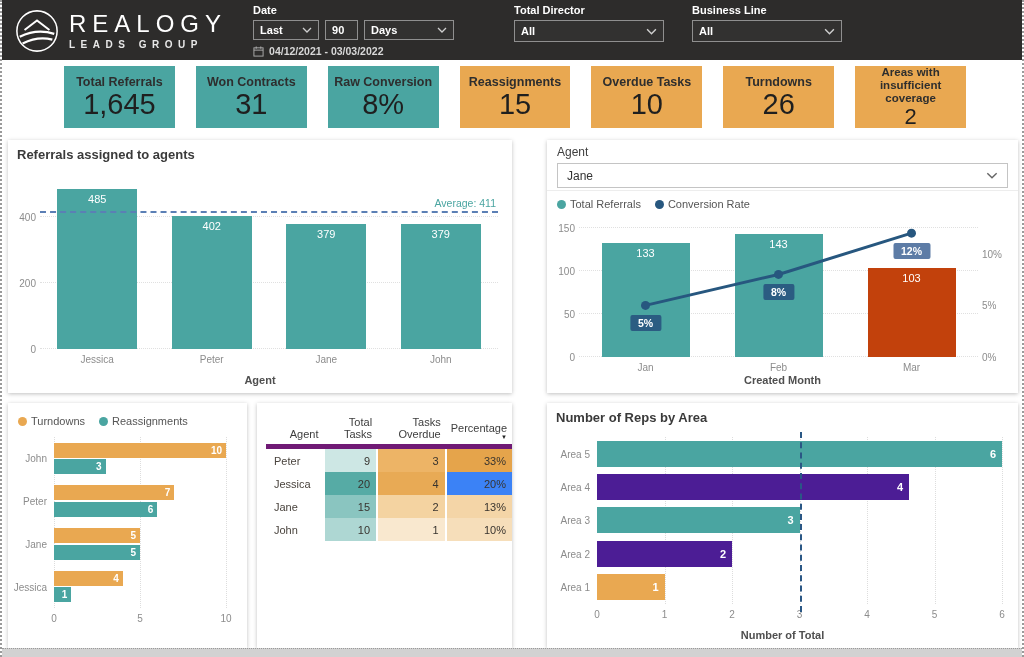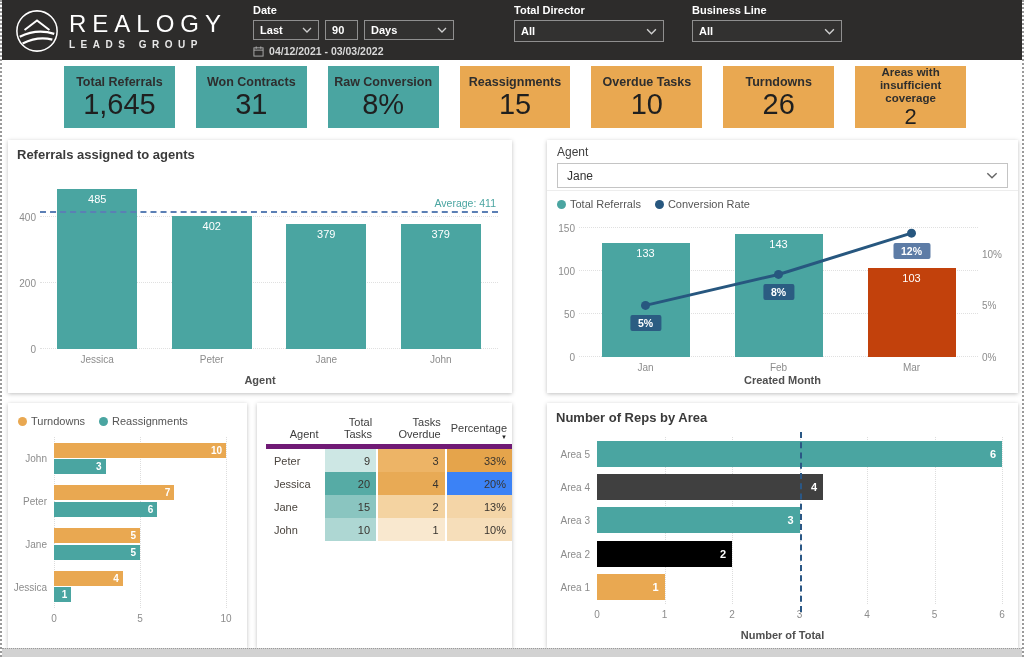--- a/index.html
+++ b/index.html
@@ -402,29 +402,29 @@
         <div class="gl-v" style="left: 270px;"></div>
         <div class="xtick" style="left: 270px;">4</div>
         <div class="gl-v" style="left: 337.5px;"></div>
         <div class="xtick" style="left: 337.5px;">5</div>
         <div class="gl-v" style="left: 405px;"></div>
         <div class="xtick" style="left: 405px;">6</div>
         <div class="bar-h2" style="width: 405px; background: rgb(74, 165, 161);">
           <div class="hg-label">Area 5</div>
           <div class="hval2">6</div>
         </div>
-        <div class="bar-h2" style="width: 226px; background: #404040;">
+        <div class="bar-h2" style="width: 312px; background: #4c1d95;">
           <div class="hg-label">Area 4</div>
           <div class="hval2">4</div>
         </div>
         <div class="bar-h2" style="width: 202.5px; background: rgb(74, 165, 161);">
           <div class="hg-label">Area 3</div>
           <div class="hval2">3</div>
         </div>
-        <div class="bar-h2" style="width: 135px; background: #000000;">
+        <div class="bar-h2" style="width: 135px; background: #4c1d95;">
           <div class="hg-label">Area 2</div>
           <div class="hval2">2</div>
         </div>
         <div class="bar-h2" style="width: 67.5px; background: rgb(233, 168, 81);">
           <div class="hg-label">Area 1</div>
           <div class="hval2">1</div>
         </div>
         <div class="ref-line" style="left: 202.5px; border-left-color: rgb(42, 87, 133);"></div>
       </div>
     <div class="axis-title">Number of Total</div>

